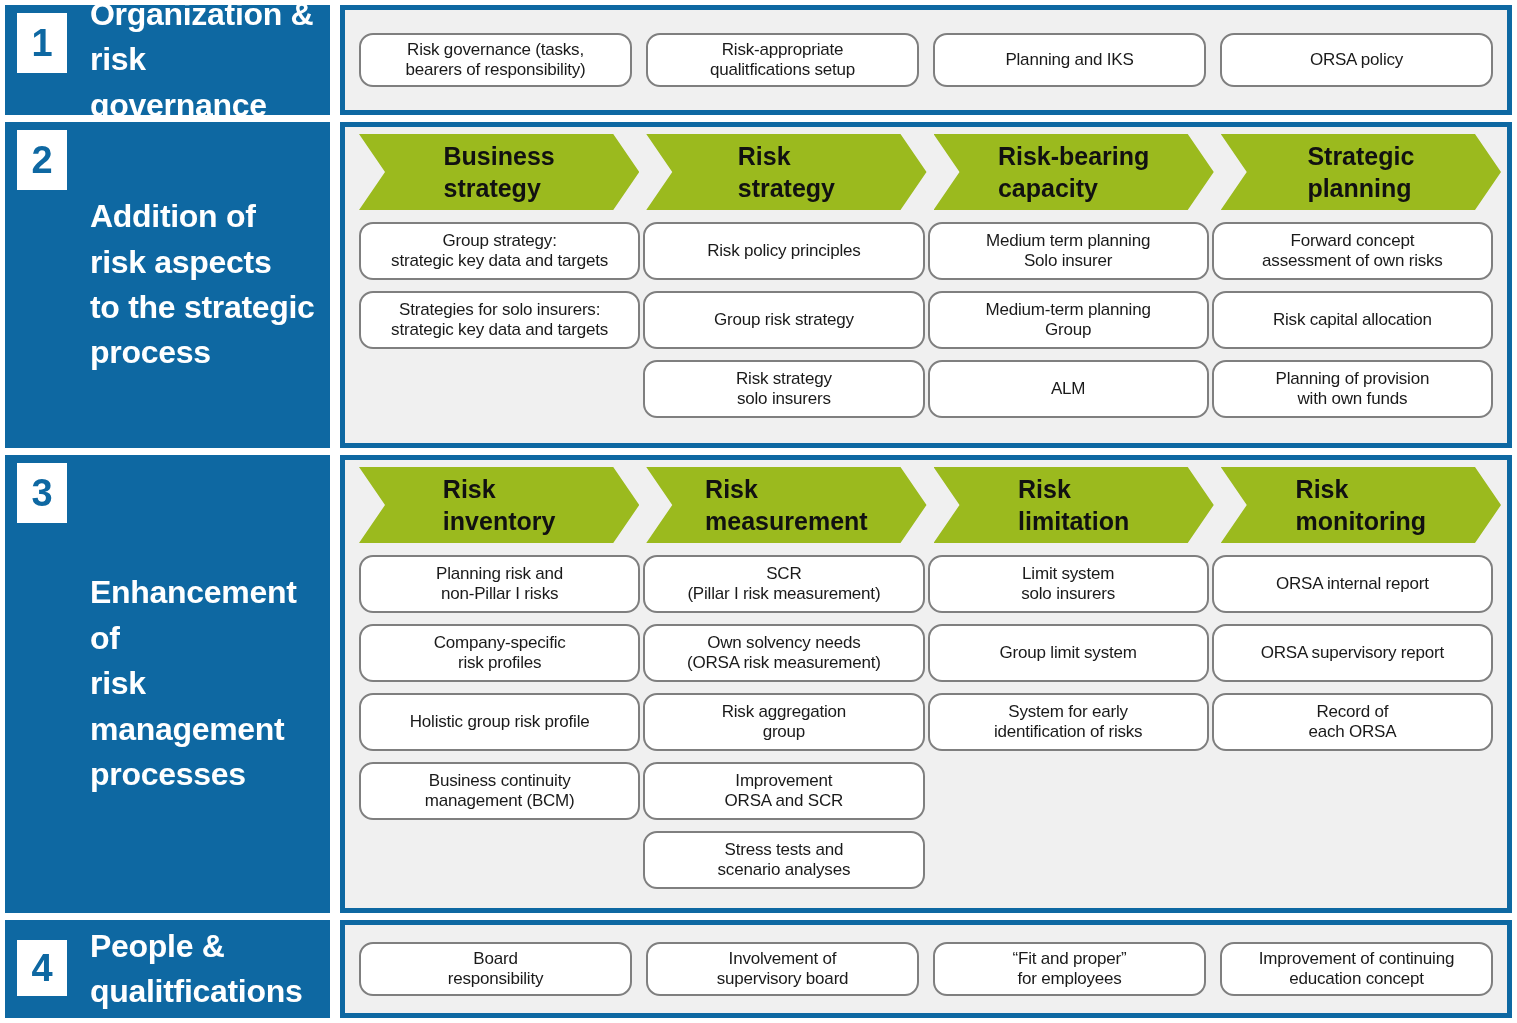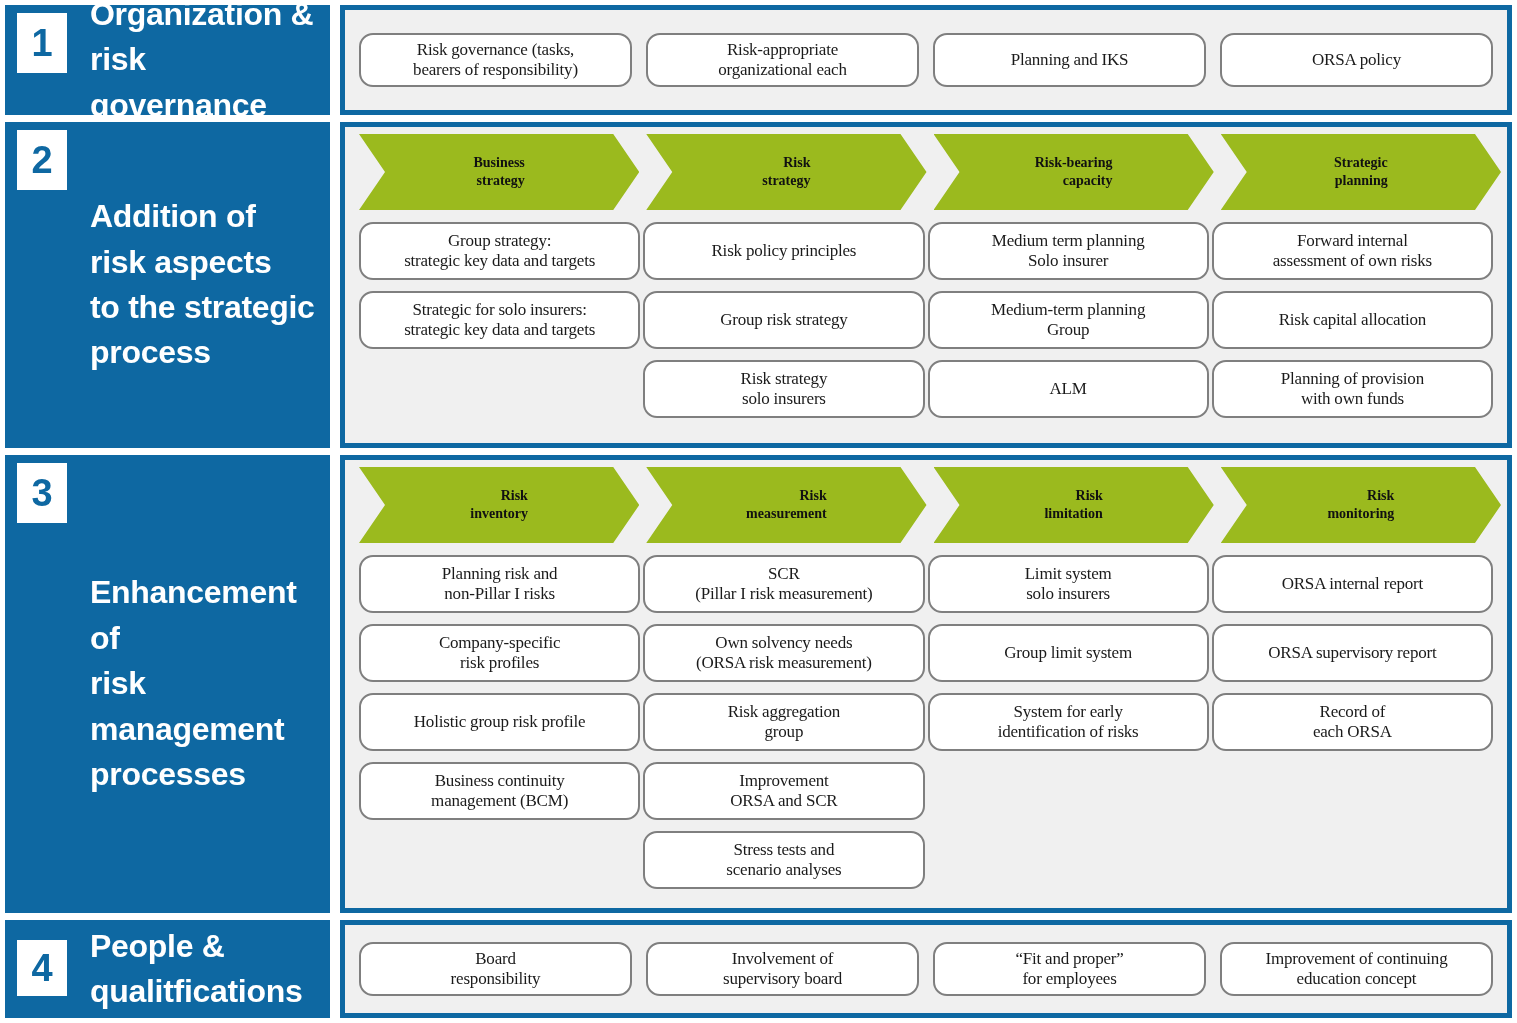--- a/index.html
+++ b/index.html
@@ -37,29 +37,28 @@
     height:100%;display:flex;align-items:center;
     padding-left:85px;padding-right:6px;
     font-size:32px;font-weight:bold;line-height:1.42;
     letter-spacing:-0.3px;white-space:pre-line;
   }
   .panel{
     flex:1;margin-left:10px;
     background:var(--panel_bg);
     border:5px solid var(--blue);
     overflow:hidden;
-    font-family:Liberation Serif, serif;
   }
   .panel-center{display:flex;align-items:center;}
   .arrows{display:flex;gap:7px;margin:7px 6px 0 14px;}
   .arrow{
     flex:1;height:76px;background:var(--green);
     clip-path:polygon(0 0, calc(100% - 26px) 0, 100% 50%, calc(100% - 26px) 100%, 0 100%, 26px 50%);
     display:flex;align-items:center;justify-content:center;
-    text-align:right;font-weight:bold;font-size:14px;line-height:1.3;
+    text-align:left;font-weight:bold;font-size:25px;line-height:1.3;
     white-space:pre-line;color:#111;
   }
   .columns{display:flex;gap:3px;padding:0 14px;margin-top:12px;}
   .col{flex:1;min-width:0;}
   .box{
     background:#fff;border:2.5px solid var(--box_border);border-radius:14px;
     min-height:58px;margin-bottom:11px;padding:4px 8px;
     display:flex;align-items:center;justify-content:center;
     text-align:center;font-size:17px;line-height:1.18;
     letter-spacing:-0.2px;white-space:pre-line;
@@ -76,21 +75,21 @@
     <div class="label-block">
       <div class="num-square">1</div>
       <div class="label-title">Organization &amp;
 risk governance</div>
     </div>
     <div class="panel panel-center">
       <div class="single-grid">
         <div class="box">Risk governance (tasks,
 bearers of responsibility)</div>
         <div class="box">Risk-appropriate
-organizational each</div>
+qualitfications setup</div>
         <div class="box">Planning and IKS</div>
         <div class="box">ORSA policy</div>
       </div>
     </div>
   </section>
 
   <section class="row row-2">
     <div class="label-block">
       <div class="num-square">2</div>
       <div class="label-title">Addition of
@@ -106,38 +105,38 @@
 strategy</div>
         <div class="arrow">Risk-bearing
 capacity</div>
         <div class="arrow">Strategic
 planning</div>
       </div>
       <div class="columns">
         <div class="col">
           <div class="box">Group strategy:
 strategic key data and targets</div>
-          <div class="box">Strategic for solo insurers:
+          <div class="box">Strategies for solo insurers:
 strategic key data and targets</div>
         </div>
         <div class="col">
           <div class="box">Risk policy principles</div>
           <div class="box">Group risk strategy</div>
           <div class="box">Risk strategy
 solo insurers</div>
         </div>
         <div class="col">
           <div class="box">Medium term planning
 Solo insurer</div>
           <div class="box">Medium-term planning
 Group</div>
           <div class="box">ALM</div>
         </div>
         <div class="col">
-          <div class="box">Forward internal
+          <div class="box">Forward concept
 assessment of own risks</div>
           <div class="box">Risk capital allocation</div>
           <div class="box">Planning of provision
 with own funds</div>
         </div>
       </div>
     </div>
   </section>
 
   <section class="row row-3">

